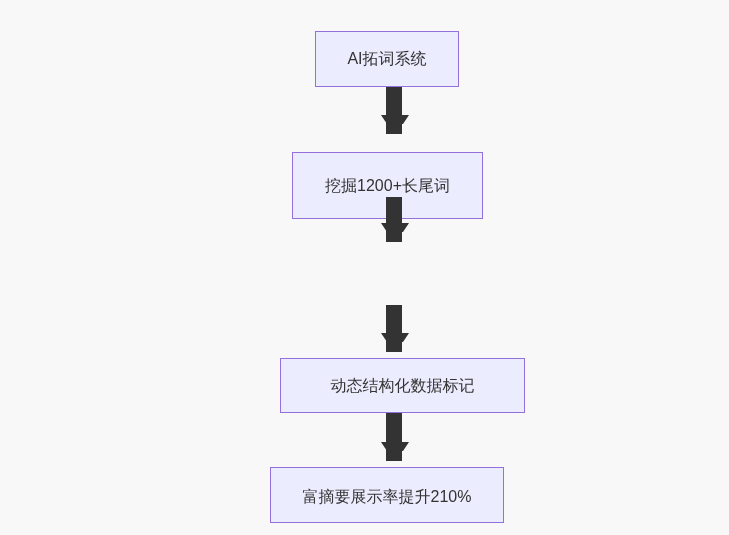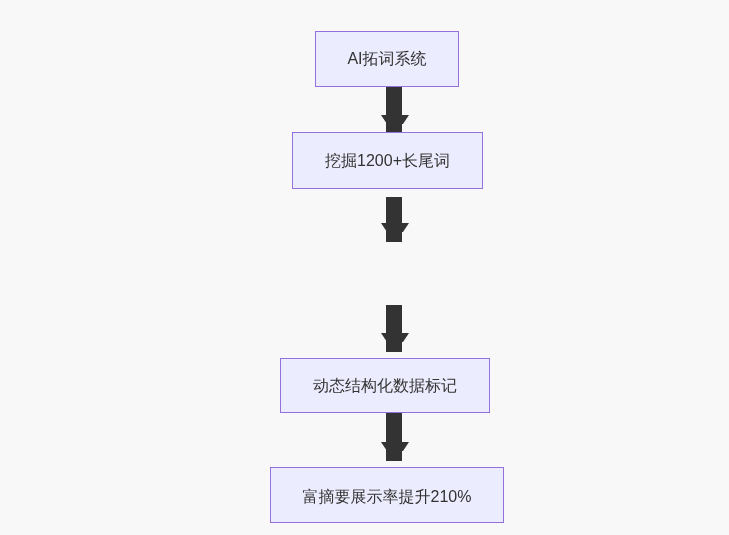--- a/index.html
+++ b/index.html
@@ -28,23 +28,23 @@
     color: var(--text-color);
     display: flex;
     align-items: center;
     justify-content: center;
     font-size: 16px;
     line-height: 1.2;
     text-align: center;
     white-space: nowrap;
   }
   .n1 { left: 299px; top: 15px;  width: 144px; height: 56px; }
-  .n2 { left: 276px; top: 116px; width: 191px; height: 57px; }
+  .n2 { left: 276px; top: 136px; width: 191px; height: 67px; }
   .n3 { left: 261px; top: 232px; width: 221px; height: 57px; }
-  .n4 { left: 264px; top: 342px; width: 210px; height: 55px; }
+  .n4 { left: 264px; top: 342px; width: 245px; height: 55px; }
   .n5 { left: 254px; top: 451px; width: 234px; height: 56px; align-items: flex-end; }
 
   .edge {
     position: absolute;
     left: 365px;
     width: 12px;
   }
   .e1 { top: 71px;  height: 53px; }
   .e2 { top: 181px; height: 51px; }
   .e3 { top: 289px; height: 53px; }

